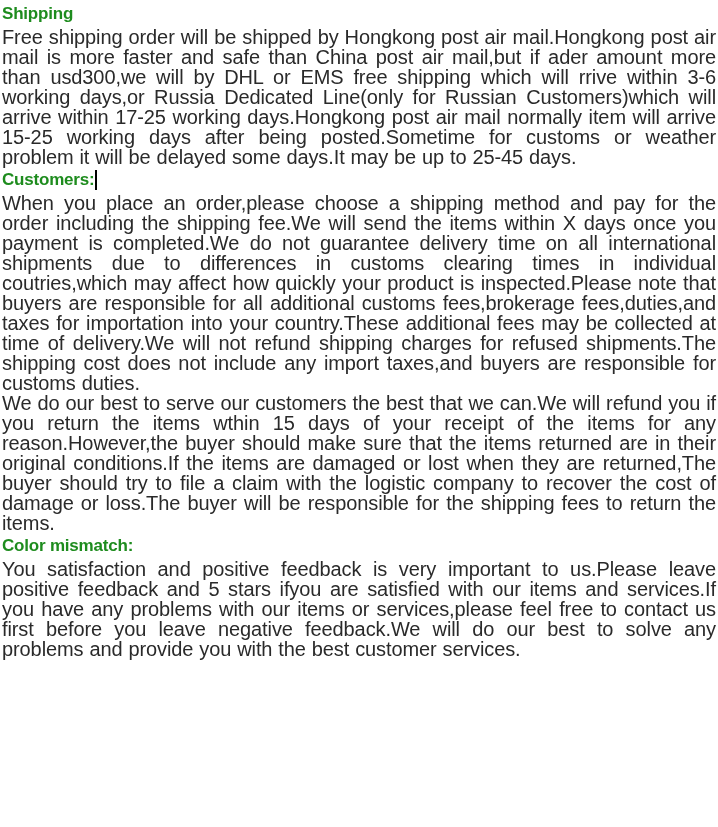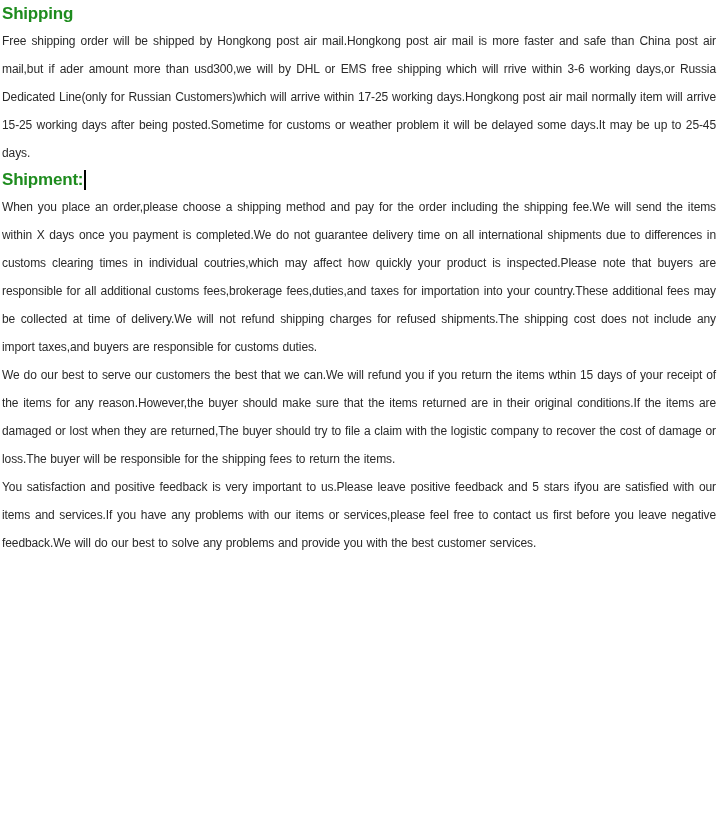--- a/index.html
+++ b/index.html
@@ -28,22 +28,22 @@
   }
   .hd {
     font-size: 17px;
     font-weight: bold;
     color: var(--heading);
     line-height: 26px;
     letter-spacing: -0.2px;
     white-space: nowrap;
   }
   .para {
-    font-size: 12px;
-    line-height: 28px;
+    font-size: 20px;
+    line-height: 20px;
     color: var(--text);
     text-align: justify;
     letter-spacing: -0.1px;
     word-spacing: 0.5px;
   }
   .caret {
     display: inline-block;
     width: 2px;
     height: 20px;
     background: #000000;
@@ -58,30 +58,33 @@
 
   <section>
     <div class="hd-row">
       <h3 class="hd">Shipping</h3>
     </div>
     <p class="para">Free shipping order will be shipped by Hongkong post air mail.Hongkong post air mail is more faster and safe than China post air mail,but if ader amount more than usd300,we will by DHL or EMS free shipping which will rrive within 3-6 working days,or Russia Dedicated Line(only for Russian Customers)which will arrive within 17-25 working days.Hongkong post air mail normally item will arrive 15-25 working days after being posted.Sometime for customs or weather problem it will be delayed some days.It may be up to 25-45 days.</p>
   </section>
 
   <section>
     <div class="hd-row">
-      <h3 class="hd">Shipment:</h3>
+      <h3 class="hd">Customers:</h3>
         <span class="caret"></span>
     </div>
     <p class="para">When you place an order,please choose a shipping method and pay for the order including the shipping fee.We will send the items within X days once you payment is completed.We do not guarantee delivery time on all international shipments due to differences in customs clearing times in individual coutries,which may affect how quickly your product is inspected.Please note that buyers are responsible for all additional customs fees,brokerage fees,duties,and taxes for importation into your country.These additional fees may be collected at time of delivery.We will not refund shipping charges for refused shipments.The shipping cost does not include any import taxes,and buyers are responsible for customs duties.</p>
   </section>
 
   <section>
     <p class="para">We do our best to serve our customers the best that we can.We will refund you if you return the items wthin 15 days of your receipt of the items for any reason.However,the buyer should make sure that the items returned are in their original conditions.If the items are damaged or lost when they are returned,The buyer should try to file a claim with the logistic company to recover the cost of damage or loss.The buyer will be responsible for the shipping fees to return the items.</p>
   </section>
 
   <section>
+    <div class="hd-row">
+      <h3 class="hd">Color mismatch:</h3>
+    </div>
   </section>
 
   <section>
     <p class="para">You satisfaction and positive feedback is very important to us.Please leave positive feedback and 5 stars ifyou are satisfied with our items and services.If you have any problems with our items or services,please feel free to contact us first before you leave negative feedback.We will do our best to solve any problems and provide you with the best customer services.</p>
   </section>
 
 </div>
 
 </body></html>

